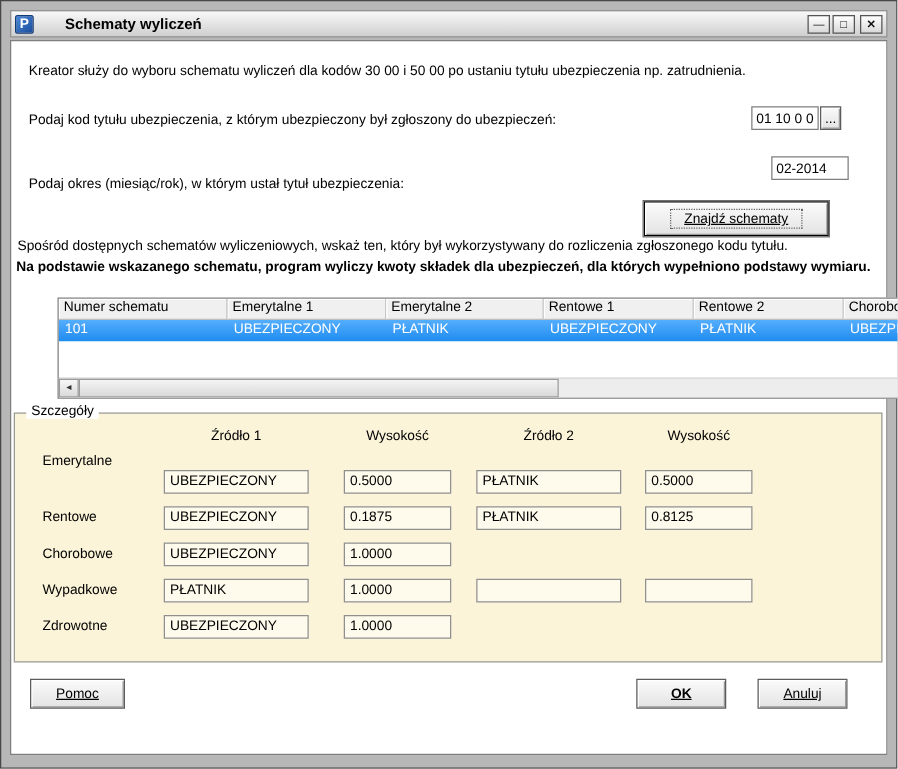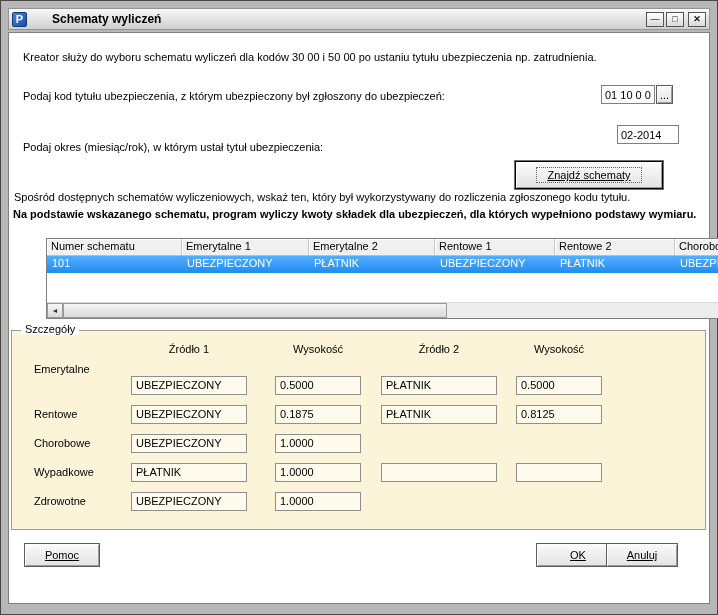--- a/index.html
+++ b/index.html
@@ -151,21 +151,21 @@
       <div class="dfield" style="left:504px;top:132px;width:86px;"></div>
 
       <div class="drow-label" style="left:22px;top:164px;">Zdrowotne</div>
       <div class="dfield" style="left:119px;top:161px;width:116px;">UBEZPIECZONY</div>
       <div class="dfield" style="left:263px;top:161px;width:86px;">1.0000</div>
     </div>
 
     <div class="btn abs" style="left:15px;top:510px;width:76px;height:24px;">
       <span class="lbl">Pomoc</span>
     </div>
-    <div class="btn abs" style="left:527px;top:510px;width:84px;height:24px;">
+    <div class="btn abs" style="left:500px;top:510px;width:72px;height:24px;font-weight:bold;">
       <span class="lbl">OK</span>
     </div>
     <div class="btn abs" style="left:597px;top:510px;width:72px;height:24px;">
       <span class="lbl">Anuluj</span>
     </div>
 
   </div>
 </div>
 
 </body></html>

